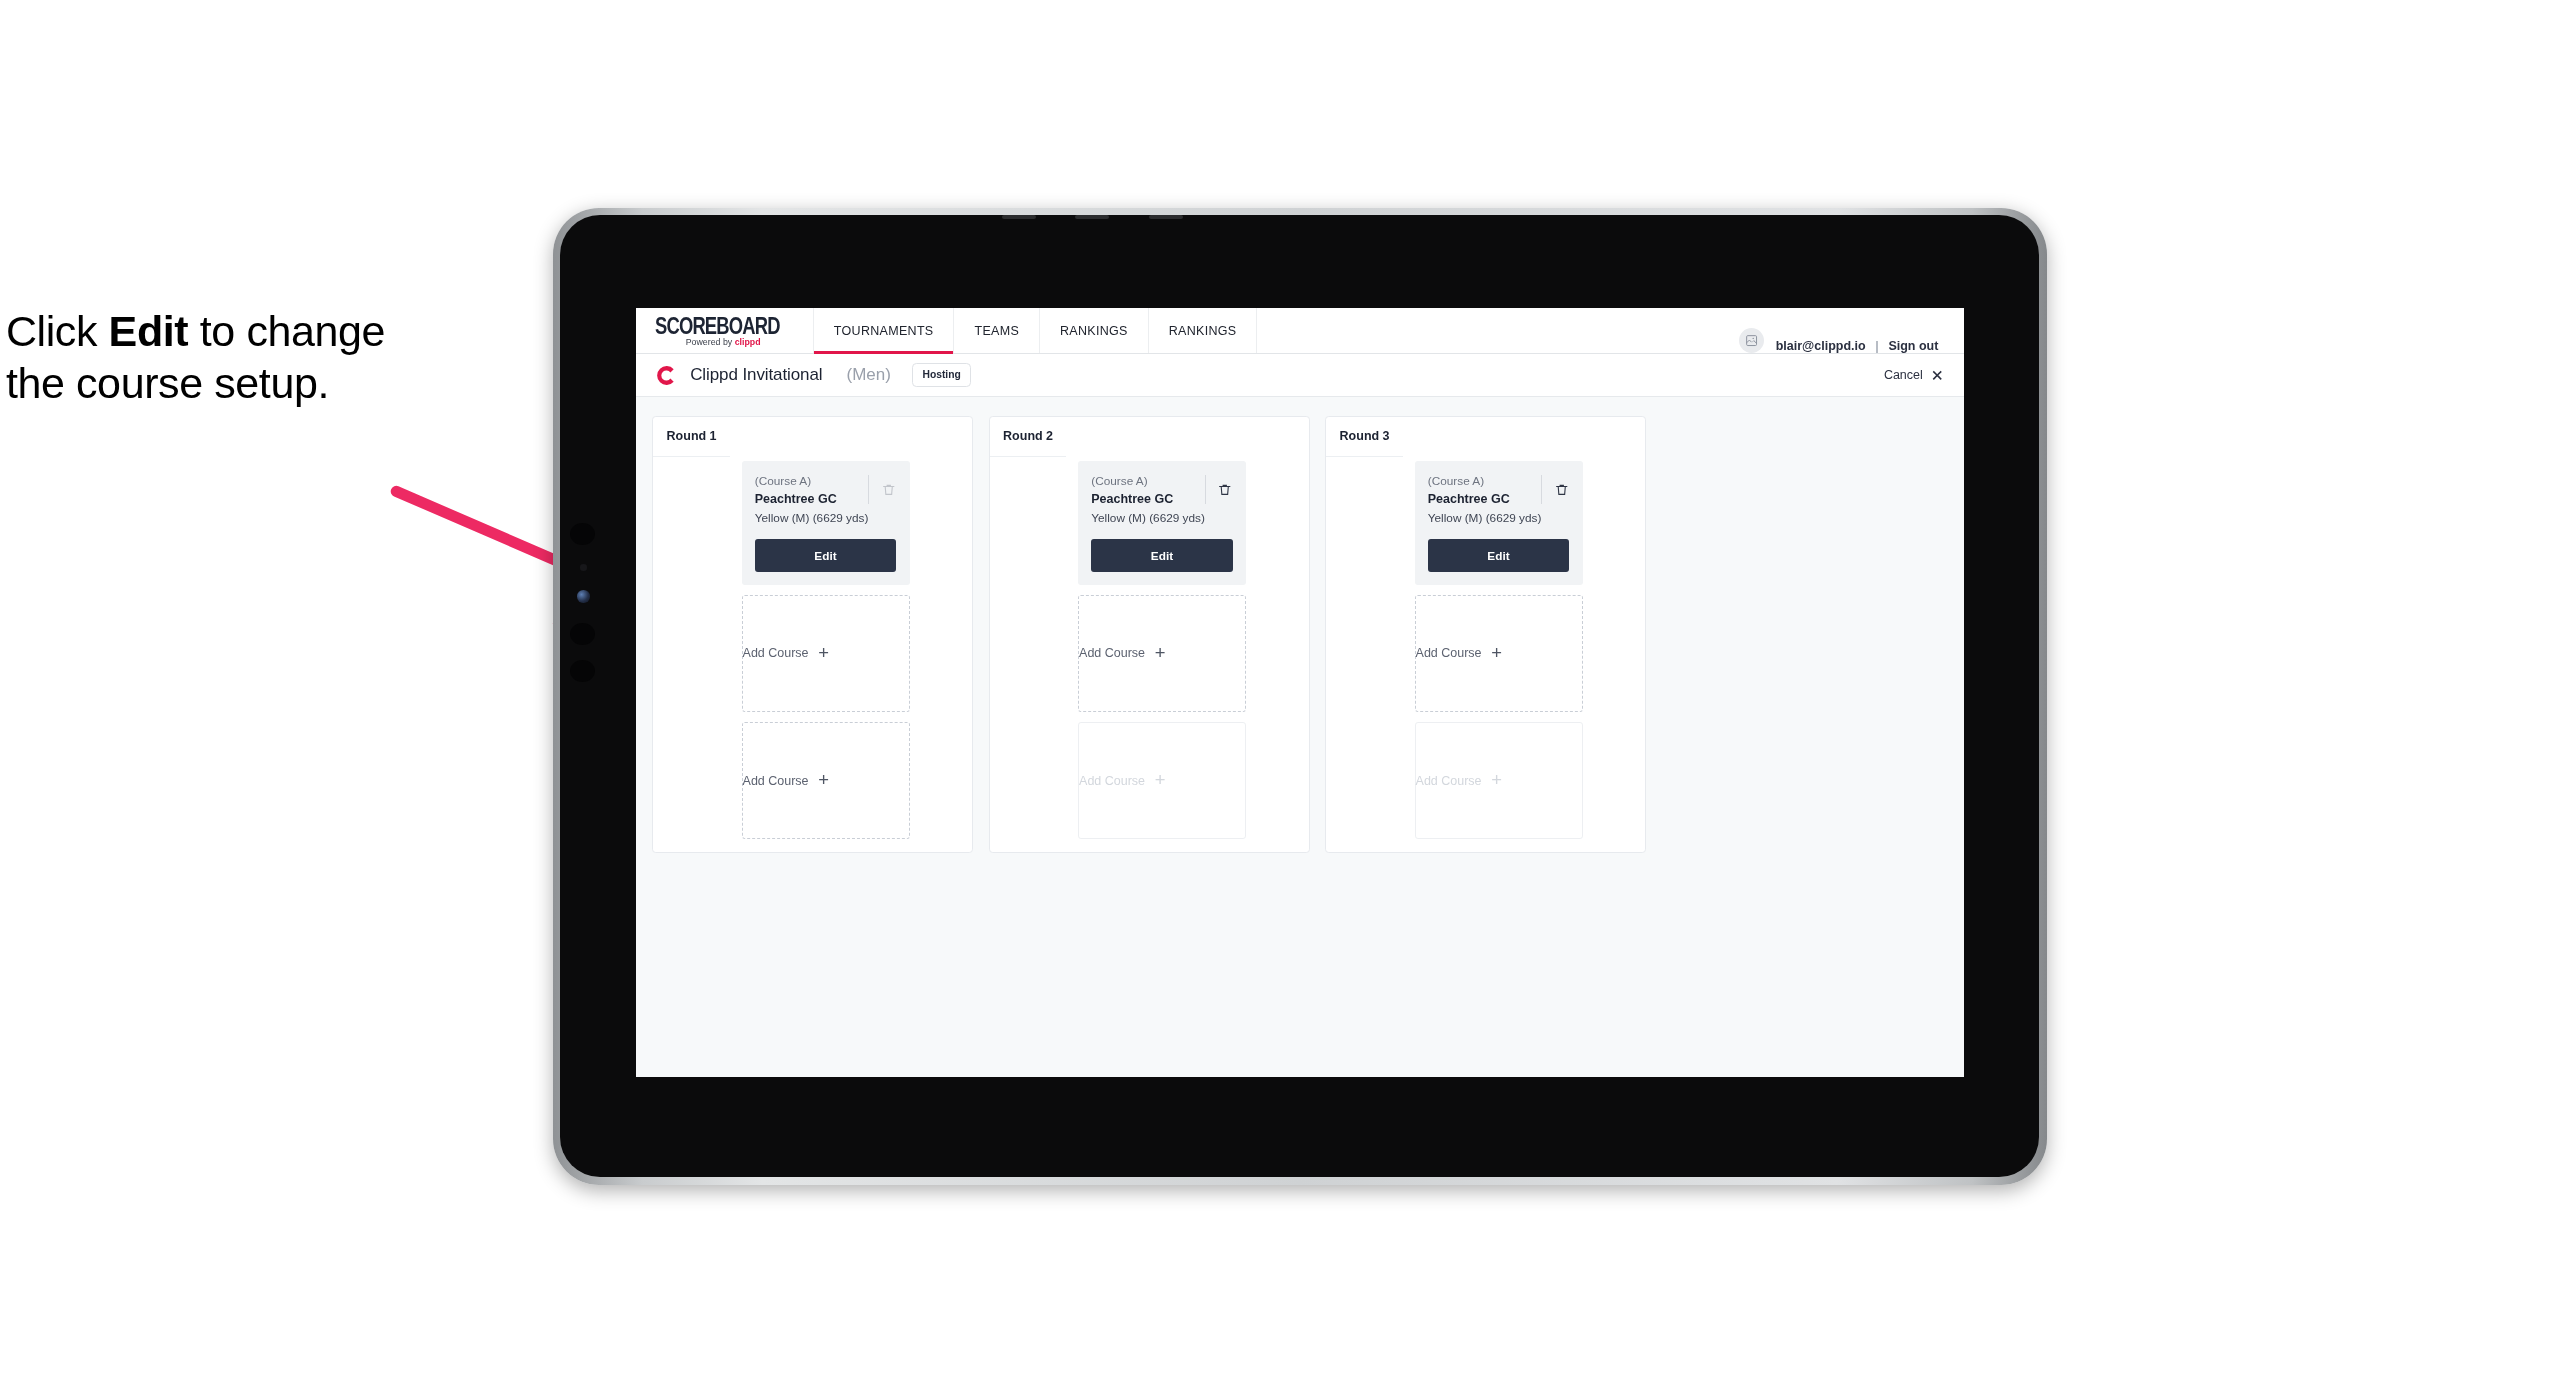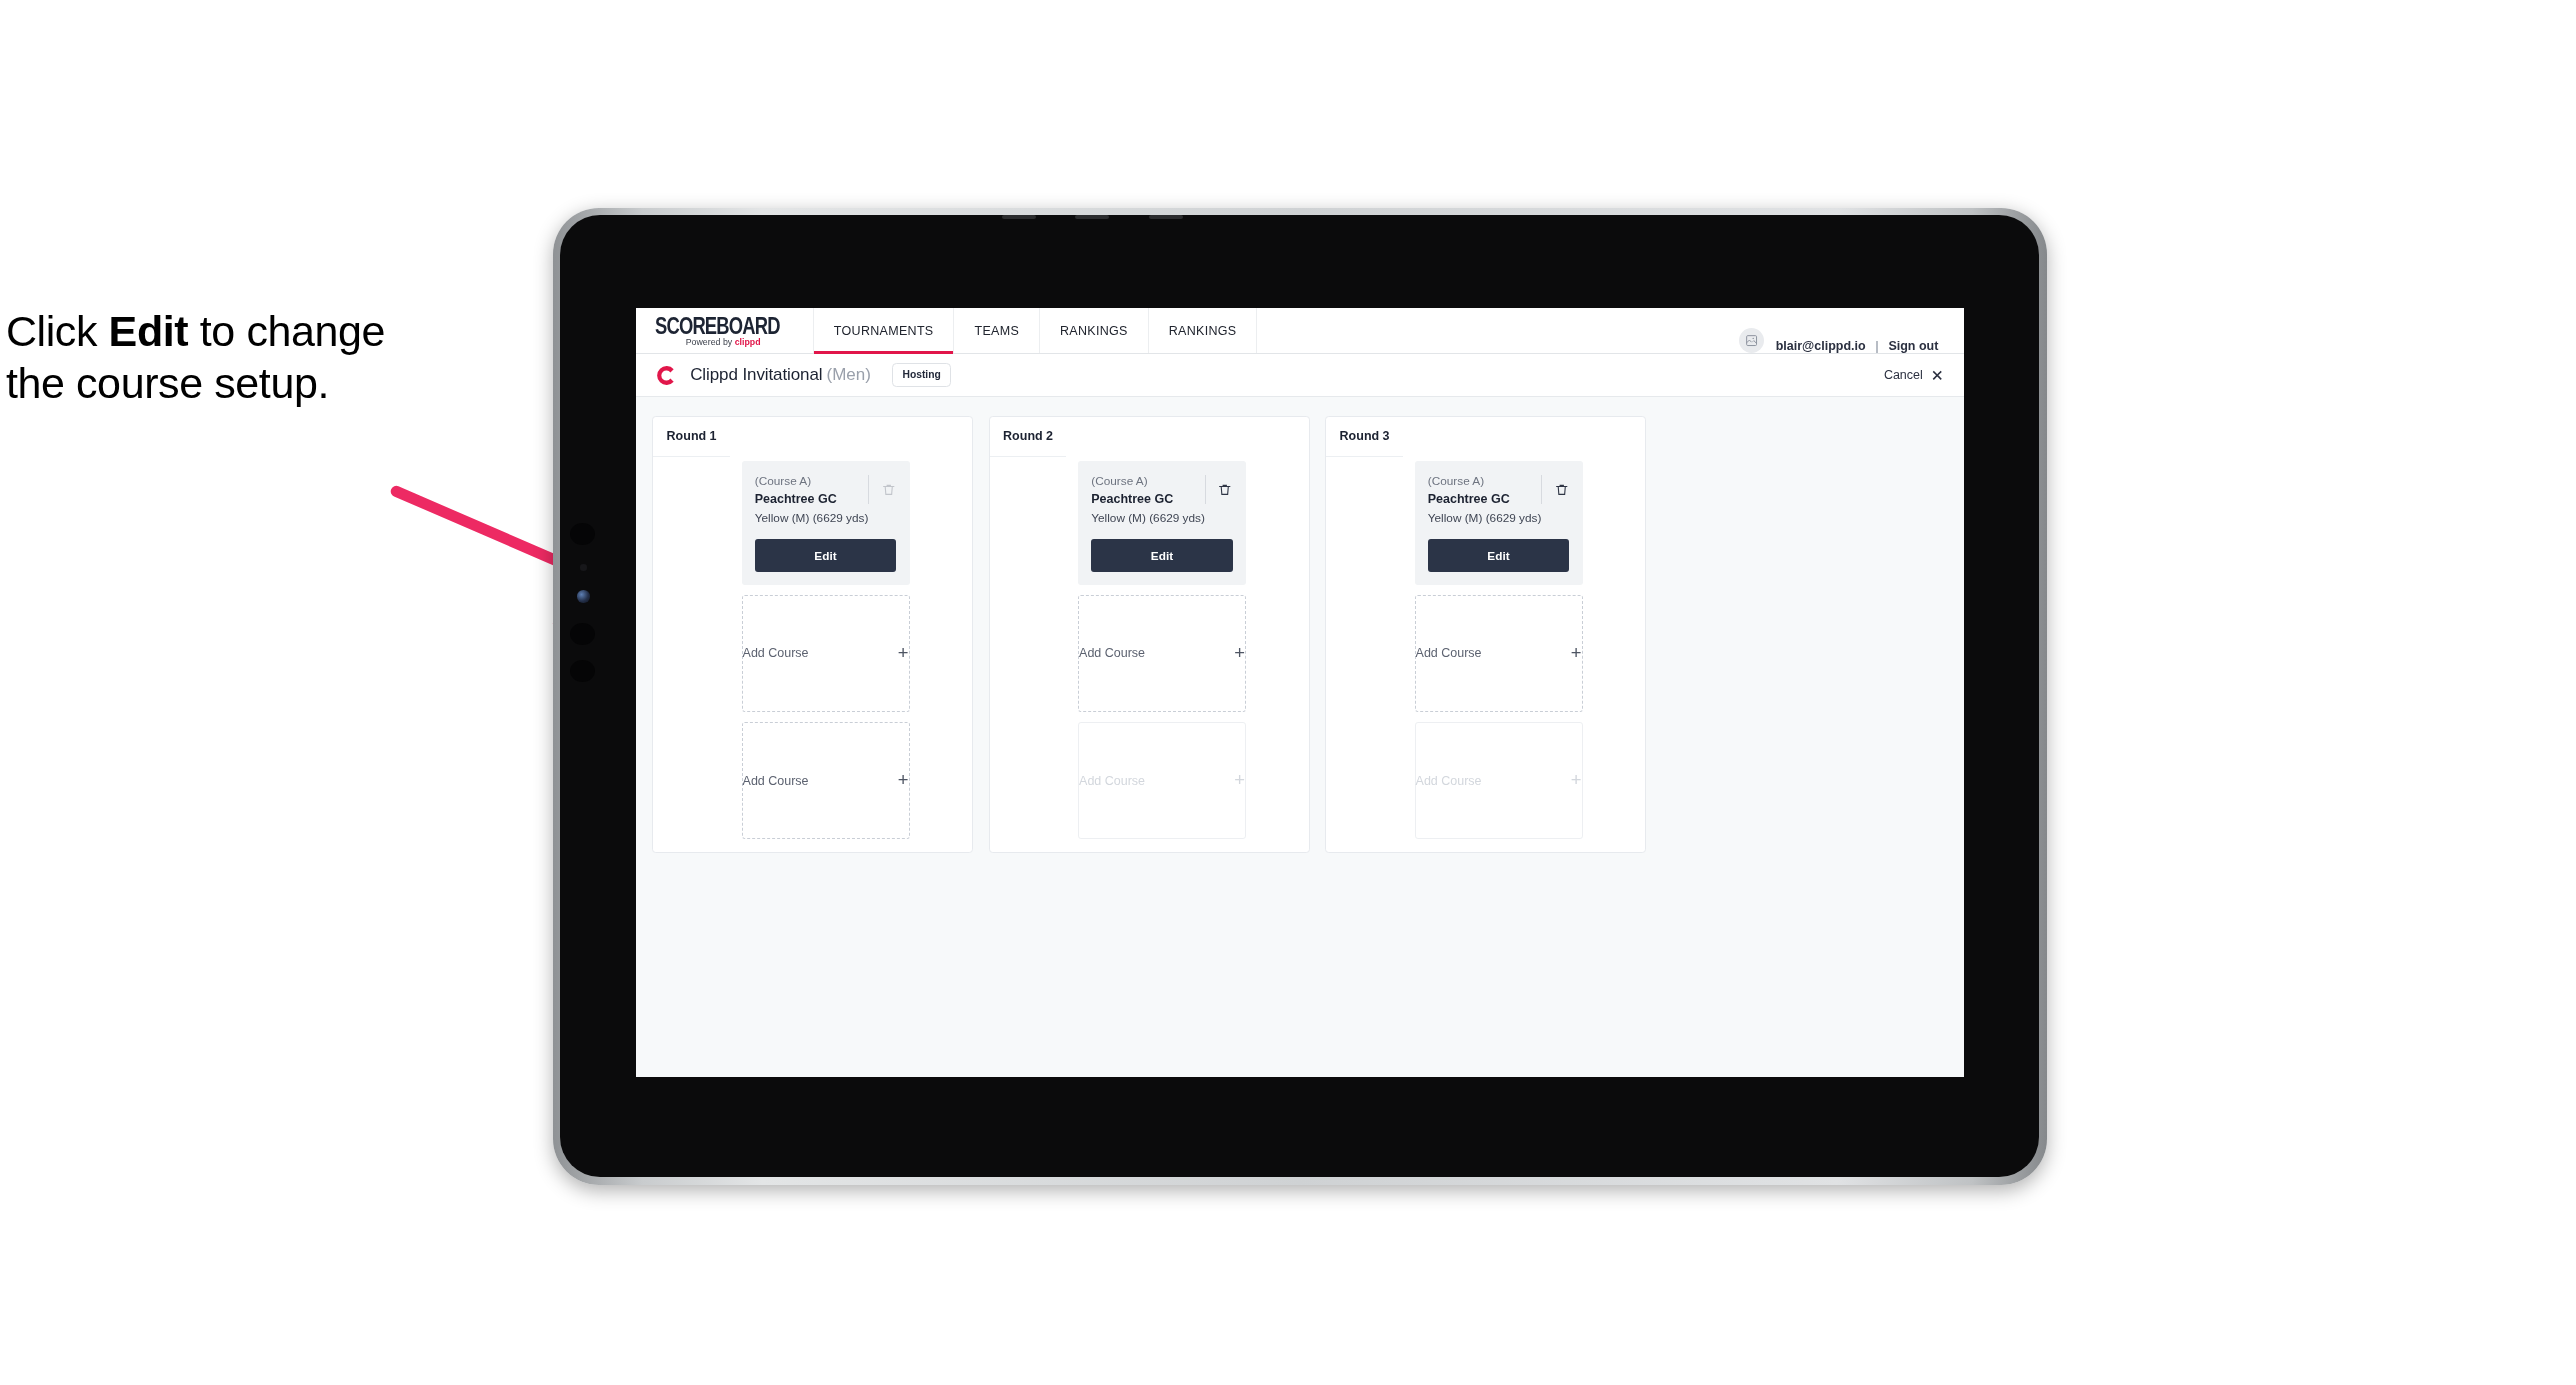--- a/index.html
+++ b/index.html
@@ -115,21 +115,21 @@
   #titlerow {
     height: 43px; background: #ffffff;
     display: flex; align-items: center; padding: 0 20.6px 0 19px;
     border-bottom: 0.7px solid #e6e9ec;
   }
   .c-logo {
     width: 23px; height: 23px; margin-right: 11.8px; flex: none;
     position: relative;
   }
   .event-title { font-size: 17px; color: #1c2231; letter-spacing: -0.1px; }
-  .event-gender { font-size: 17px; color: #9aa0ab; margin-left: 4px; }
+  .event-gender { font-size: 17px; color: #9aa0ab; margin-left: 24px; }
   .hosting-badge {
     margin-left: 21px; font-size: 10.3px; font-weight: 700; color: #23293a;
     border: 0.7px solid #dfe2e6; border-radius: 4.4px;
     padding: 5.9px 9.6px; background: #fff; line-height: 1;
   }
   .cancel-btn {
     margin-left: auto; display: flex; align-items: center; gap: 8px;
     font-size: 12.5px; color: #2b3040; cursor: pointer;
   }
   .cancel-x { font-size: 15.5px; line-height: 1; }
@@ -182,21 +182,21 @@
     background: #2b3447; color: #ffffff; border: none; border-radius: 2.9px;
     font-size: 11.8px; font-weight: 700; letter-spacing: 0.1px;
     font-family: "Liberation Sans", sans-serif; cursor: pointer;
     display: flex; align-items: center; justify-content: center;
   }
 
   .add-course {
     margin-top: 10.3px; height: 117px;
     border: 0.7px dashed #c9ced6; border-radius: 2.9px;
     background: #ffffff; cursor: pointer;
-    display: flex; align-items: center; justify-content: space-between; gap: 9.6px;
+    display: flex; align-items: center; justify-content: flex-start; gap: 9.6px;
     font-size: 12.5px; color: #5c6270;
   }
   .add-course .plus { font-size: 18.4px; line-height: 1; color: #4e5563; font-weight: 400; }
   .add-course.muted {
     border: 0.7px solid #edeff2; color: #d3d7dd;
   }
   .add-course.muted .plus { color: #d3d7dd; }
 </style>
 </head>
 <body>

